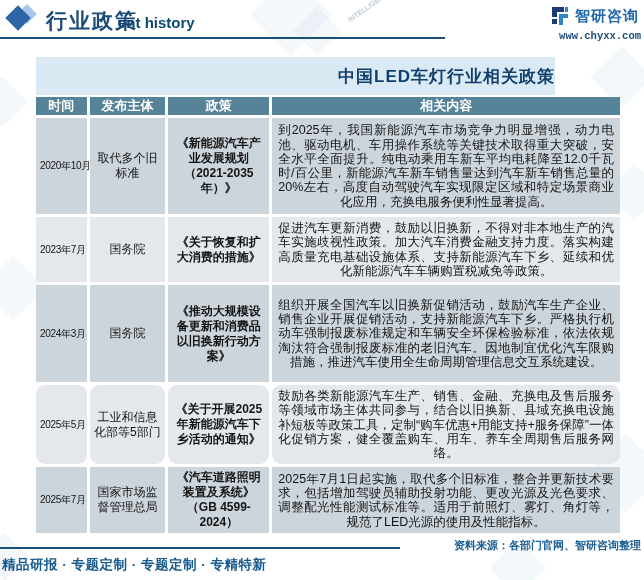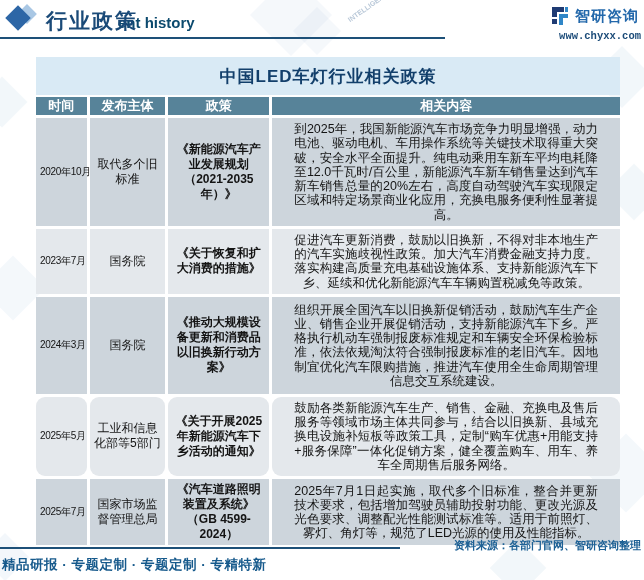--- a/index.html
+++ b/index.html
@@ -21,37 +21,37 @@
                 color:#1a4a78; letter-spacing:2px; z-index:2; }
   .wm-history { left:118px; top:14px; font-size:15px; color:#0c4a6e; z-index:1; }
   .wm-intel { left:344px; top:2px; font-size:7px; color:#b9c8d8; transform:rotate(-35deg); }
   .top-rule { position:absolute; left:0; top:37px; width:445px; height:2px; background:#1d5078; }
   .brand { position:absolute; right:5px; top:6px; display:flex; align-items:center; gap:5px; }
   .brand-name { font-size:15px; font-weight:bold; color:#2368ab; letter-spacing:1px; }
   .site { position:absolute; right:3px; top:30px; font-size:10.5px; font-weight:bold;
           color:#1b4b78; font-family:"Liberation Mono","DejaVu Sans Mono",monospace; }
 
   
-  .titlebar { position:absolute; left:36px; top:57px; width:584px; height:38px;
-              background:#d9eaf5; display:flex; align-items:center; justify-content:center; }
+  .titlebar { position:absolute; left:36px; top:57px; width:519px; height:38px;
+              background:#d9eaf5; display:flex; align-items:center; justify-content:flex-end; }
   .titlebar span { font-size:17px; font-weight:bold; color:#123f6b; letter-spacing:1px; }
 
   
   table.policy { position:absolute; left:33px; top:94px; width:590px;
                  border-collapse:separate; border-spacing:3px; table-layout:fixed; }
   .policy th { background:#578399; color:#ffffff; font-size:13px; font-weight:bold;
                height:18px; text-align:center; vertical-align:middle; }
   .policy td { vertical-align:middle; color:#141414; padding:3px 4px; }
   .policy tr.odd  td { background:#cdd5dc; }
   .policy tr.even td { background:#e4e8ec; }
   td.c-time   { font-size:10px; text-align:left; white-space:nowrap; letter-spacing:-0.3px; }
   td.c-issuer { font-size:12px; text-align:center; line-height:1.25; }
   td.c-policy { font-size:12px; text-align:center; line-height:1.25;font-weight:bold; }
   td.c-body   { font-size:12.5px; line-height:1.14; text-align:justify; text-align-last:center;
-                padding:4px 22px; }
+                padding:4px 6px; }
   tr.r1 td { height:96px; } tr.r2 td { height:62px; } tr.r3 td { height:97px; }
   tr.r4 td { height:77px;border-radius:9px; } tr.r5 td { height:63px; }
 
   
   .src-rule { position:absolute; left:0; top:547px; width:400px; height:2px; background:#1d5078; }
   .source { position:absolute; right:3px; top:538px; font-size:11px; font-weight:bold; color:#1e6195; }
   .slogan { position:absolute; left:2px; top:556px; font-size:13.5px; font-weight:bold;
             color:#175a8c; letter-spacing:0.5px; }
 </style>
 </head>

